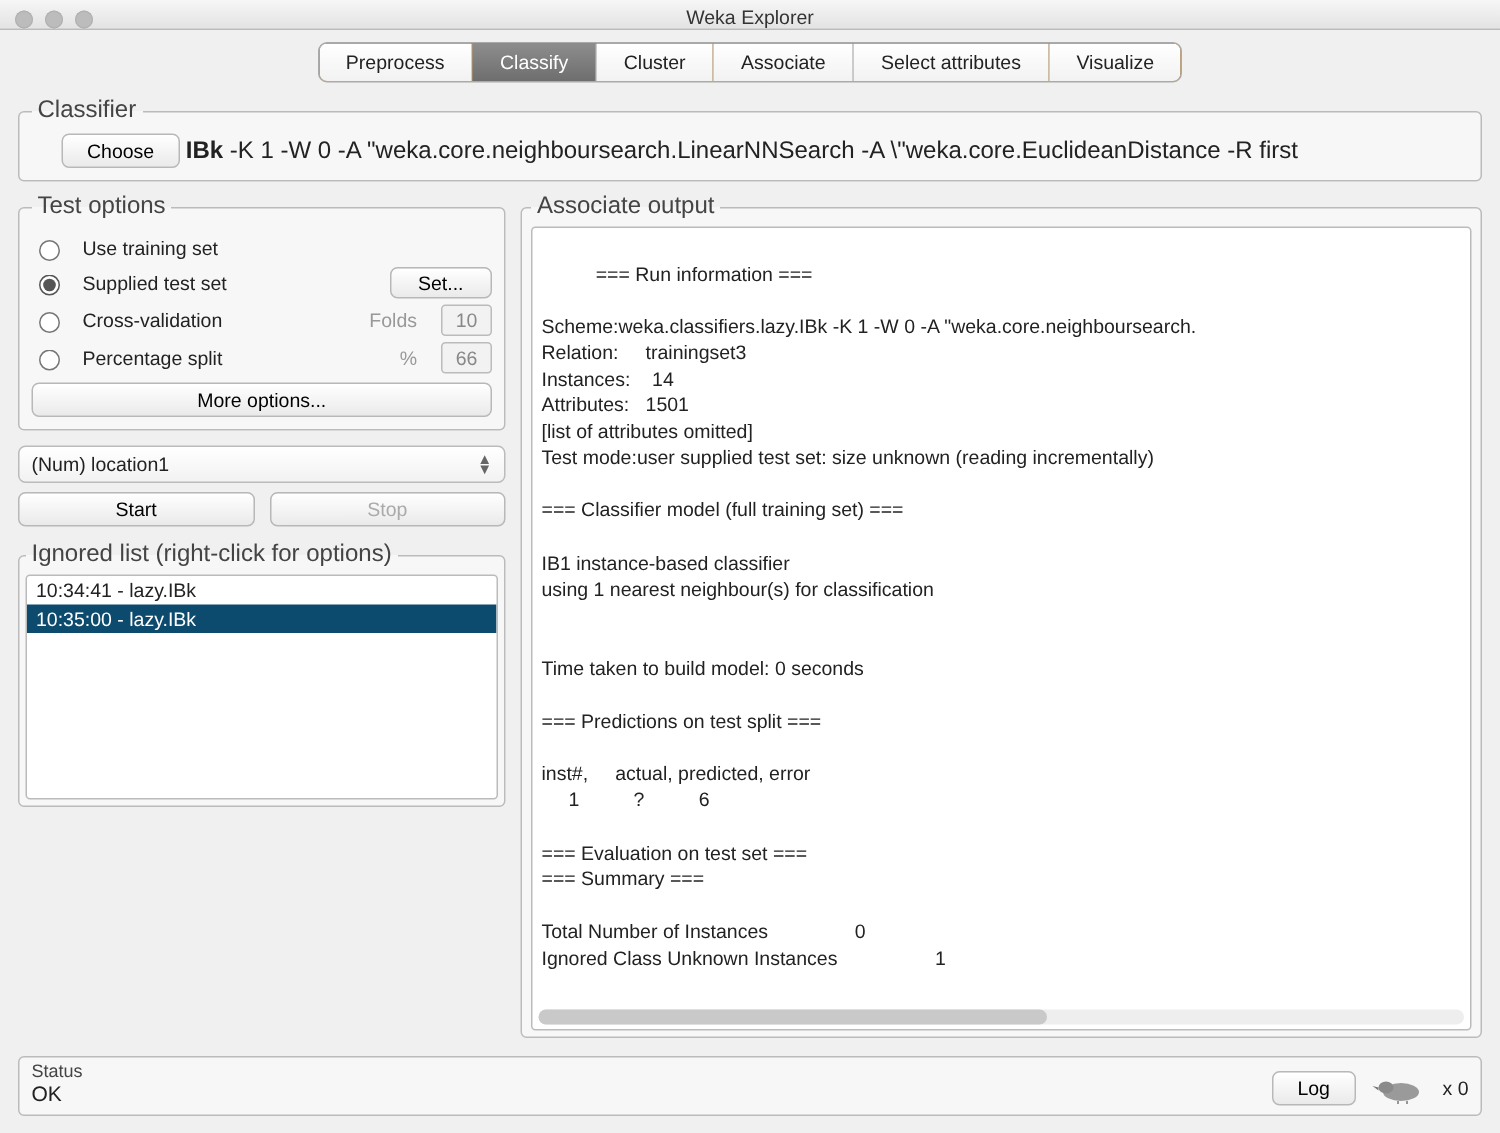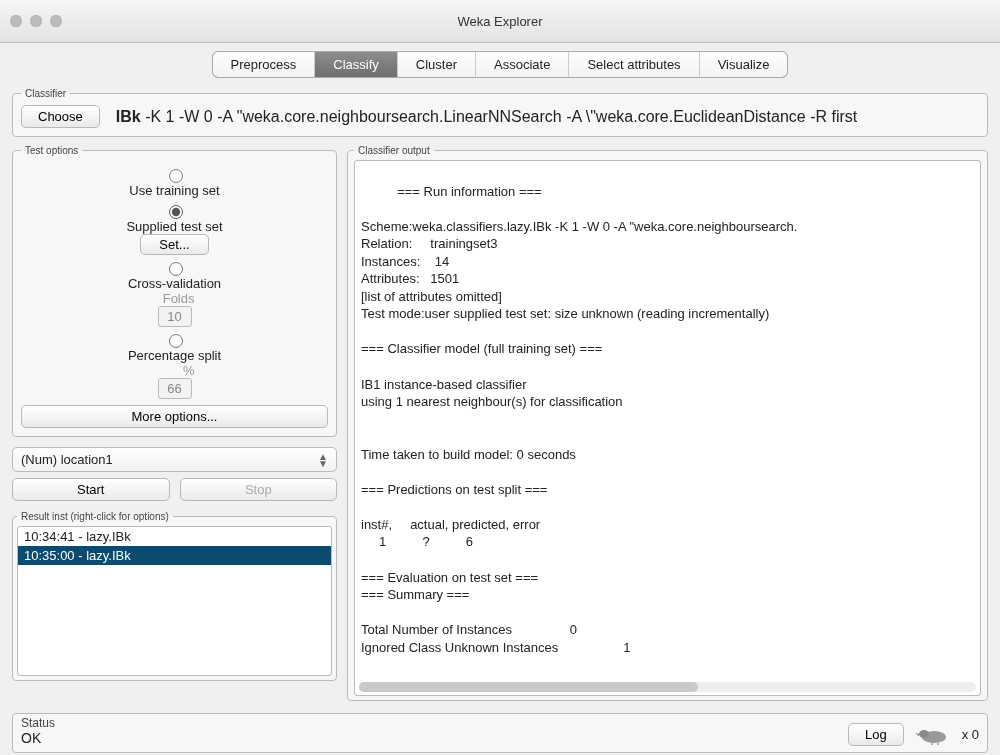--- a/index.html
+++ b/index.html
@@ -7,25 +7,25 @@
     margin: 0;
     font-family: "Lucida Grande", "Helvetica Neue", Arial, sans-serif;
     font-size: 13px;
     background: #f0f0f0;
     color: #222;
     width: 1000px;
     height: 755px;
     overflow: hidden;
   }
   .titlebar {
-    height: 43px;
+    height: 20px;
     background: linear-gradient(#f6f6f6, #e3e3e3);
     border-bottom: 1px solid #bbb;
     display: flex;
-    align-items: center;
+    align-items: flex-end;
     position: relative;
   }
   .traffic-lights {
     display:flex;
     gap:8px;
     padding-left:10px;
   }
   .tl {
     width:12px;height:12px;border-radius:50%;
     background:#bcbcbc;
@@ -66,25 +66,25 @@
     padding:6px 12px 4px 12px;
   }
   fieldset {
     border:1px solid #bbb;
     border-radius:4px;
     margin:4px 0;
     padding:6px 8px 8px 8px;
     background:#f7f7f7;
   }
   legend {
-    font-size:10px;
+    font-size:16px;
     color:#444;
     padding:0 4px;
   }
-  .row { display:flex; align-items:center; gap:16px; }
+  .row { display:flex; align-items:center; gap:4px;margin-left:20px; }
   .btn {
     background:linear-gradient(#ffffff,#eaeaea);
     border:1px solid #b8b8b8;
     border-radius:5px;
     padding:3px 16px;
     font-size:13px;
     box-shadow: 0 1px 0 rgba(255,255,255,.6) inset;
   }
   .btn.wide { width:100%; text-align:center; padding:3px 0;}
   .btn.disabled { color:#aaa; }
@@ -96,23 +96,22 @@
     overflow:hidden;
   }
   .main-columns {
     display:flex;
     gap:10px;
     margin-top:4px;
   }
   .left-col { width:325px; display:flex; flex-direction:column; gap:6px;}
   .right-col { flex:1; display:flex; flex-direction:column;}
   .radio-row {
-    display:flex; align-items:center; gap:0;
+    display:flex; align-items:center; gap:12px;
     margin:4px 0;
-    flex-direction:column;
   }
   input[type=radio]{
     width:14px;height:14px;
     accent-color:#555;
   }
   .radio-label { flex:1; }
   .small-input {
     width:34px;
     border:1px solid #bbb;
     background:#f2f2f2;
@@ -274,32 +273,32 @@
         <span>(Num) location1</span>
         <span class="updown">▲<br>▼</span>
       </div>
 
       <div class="start-stop">
         <button class="btn">Start</button>
         <button class="btn disabled">Stop</button>
       </div>
 
       <fieldset style="padding:4px;">
-        <legend>Result inst (right-click for options)</legend>
+        <legend>Ignored list (right-click for options)</legend>
         <div class="result-list" id="result-list">
             <div class="result-item">10:34:41 - lazy.IBk</div>
             <div class="result-item selected">10:35:00 - lazy.IBk</div>
           </div>
       </fieldset>
 
     </div>
 
     <div class="right-col">
       <fieldset style="flex:1;display:flex;flex-direction:column;padding:4px 6px;">
-        <legend>Classifier output</legend>
+        <legend>Associate output</legend>
         <div class="output-box">
           <span id="output-text">=== Run information ===
 
 Scheme:weka.classifiers.lazy.IBk -K 1 -W 0 -A "weka.core.neighboursearch.
 Relation:     trainingset3
 Instances:    14
 Attributes:   1501
 [list of attributes omitted]
 Test mode:user supplied test set: size unknown (reading incrementally)
 

